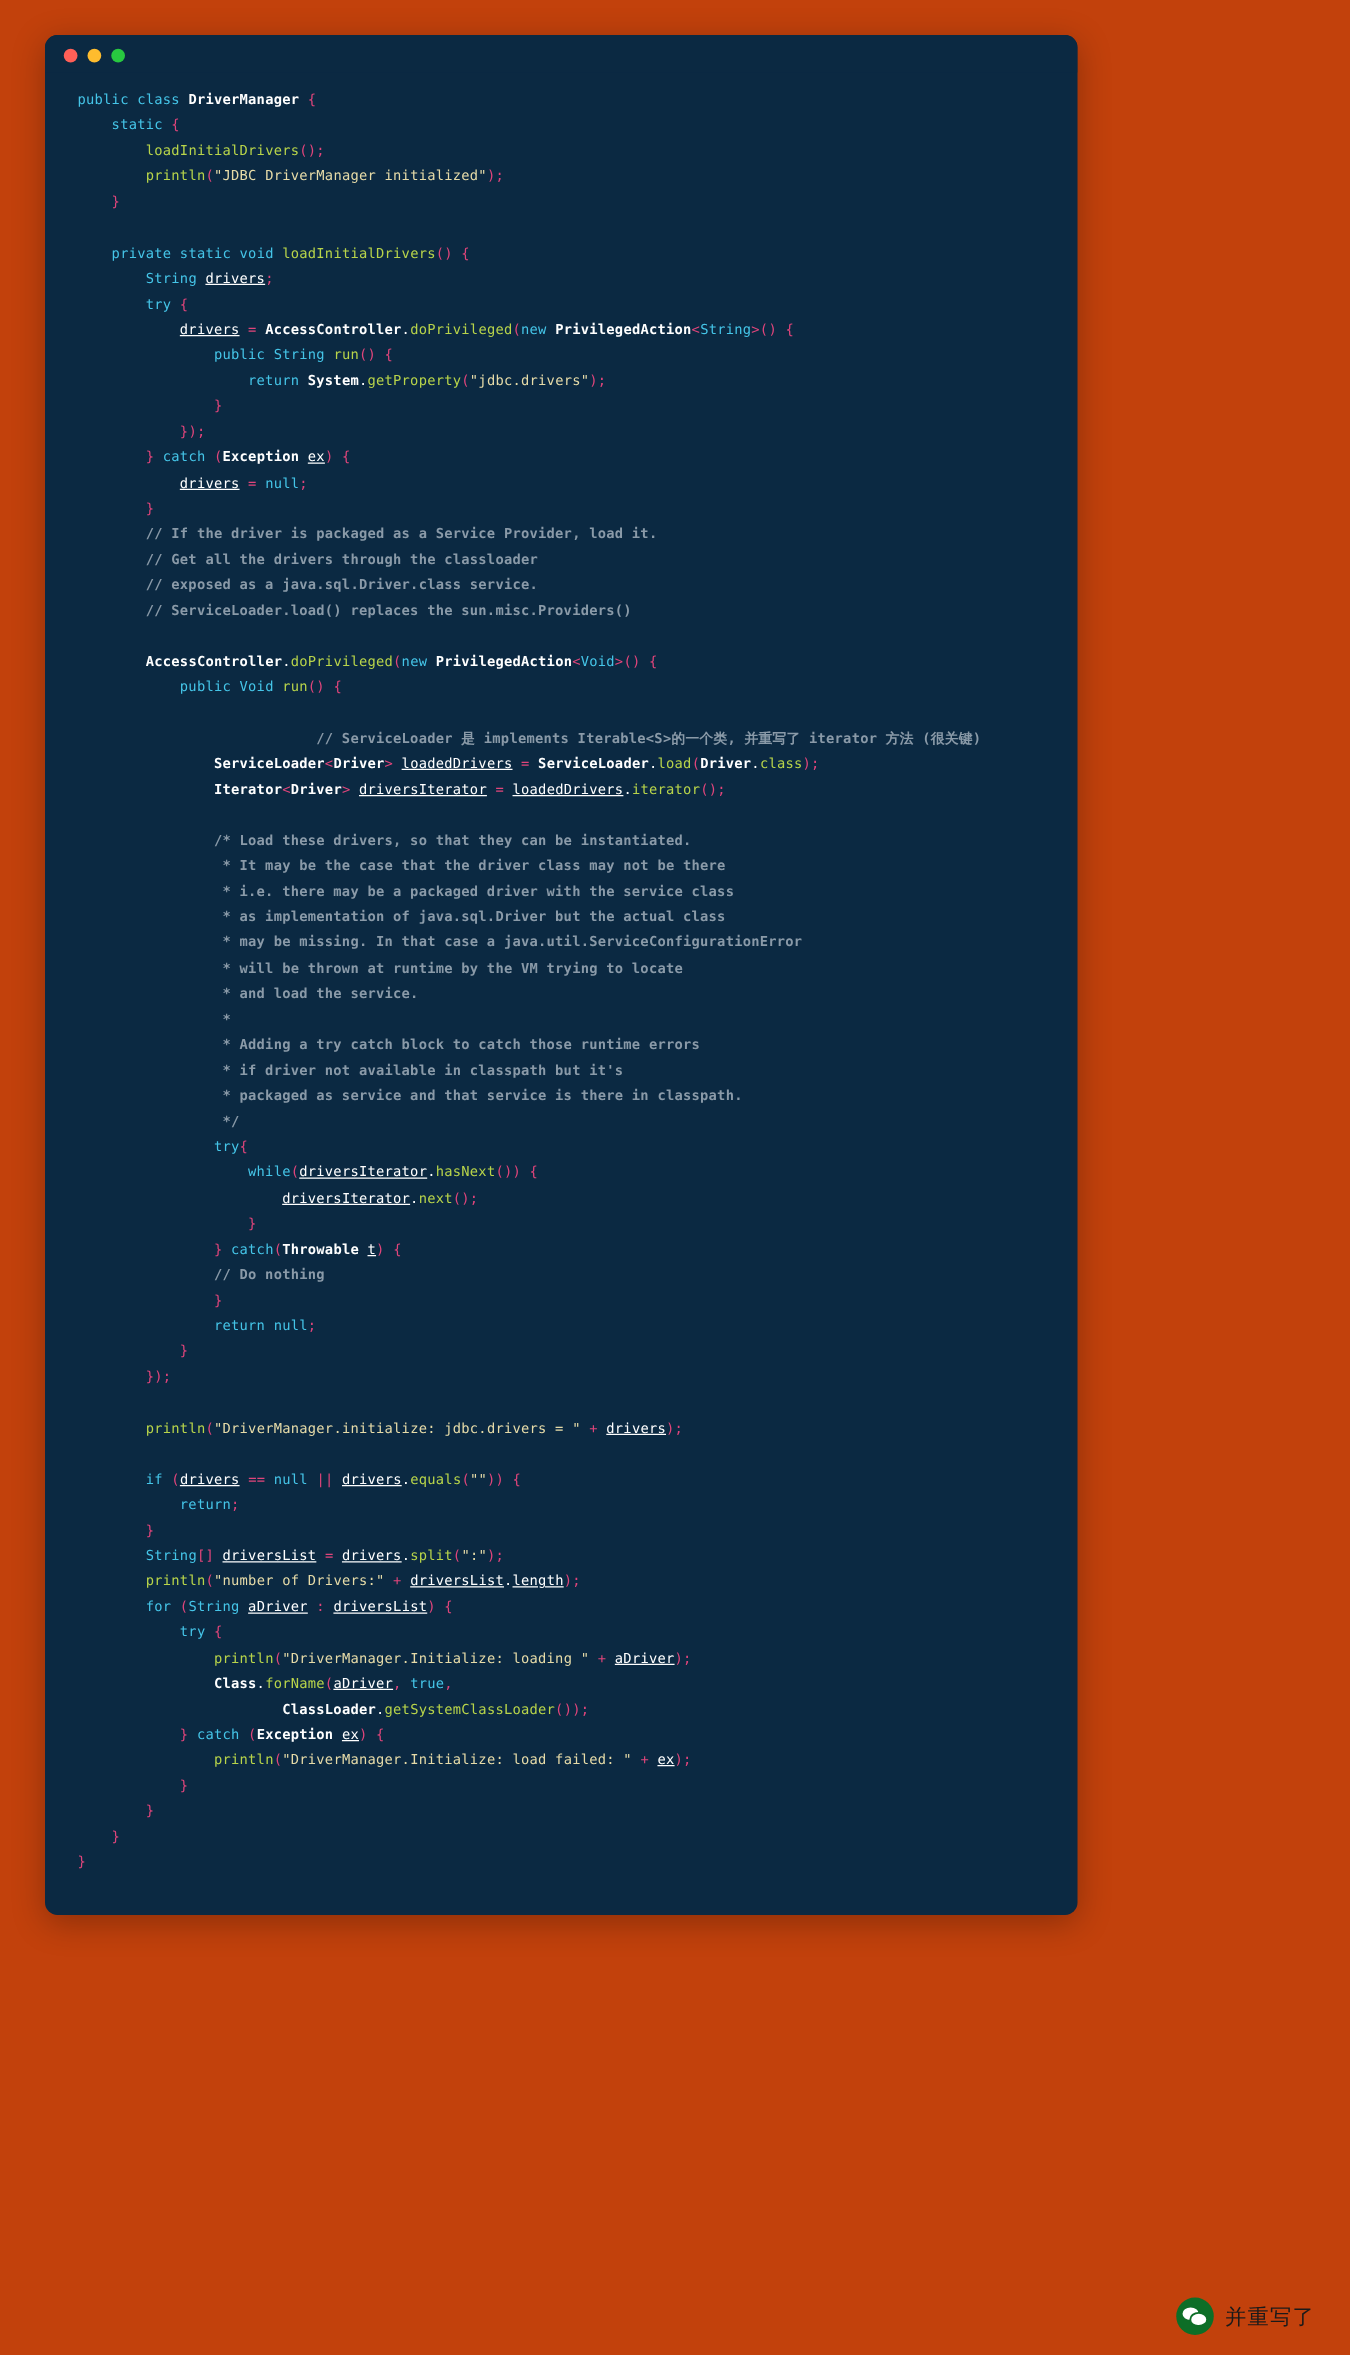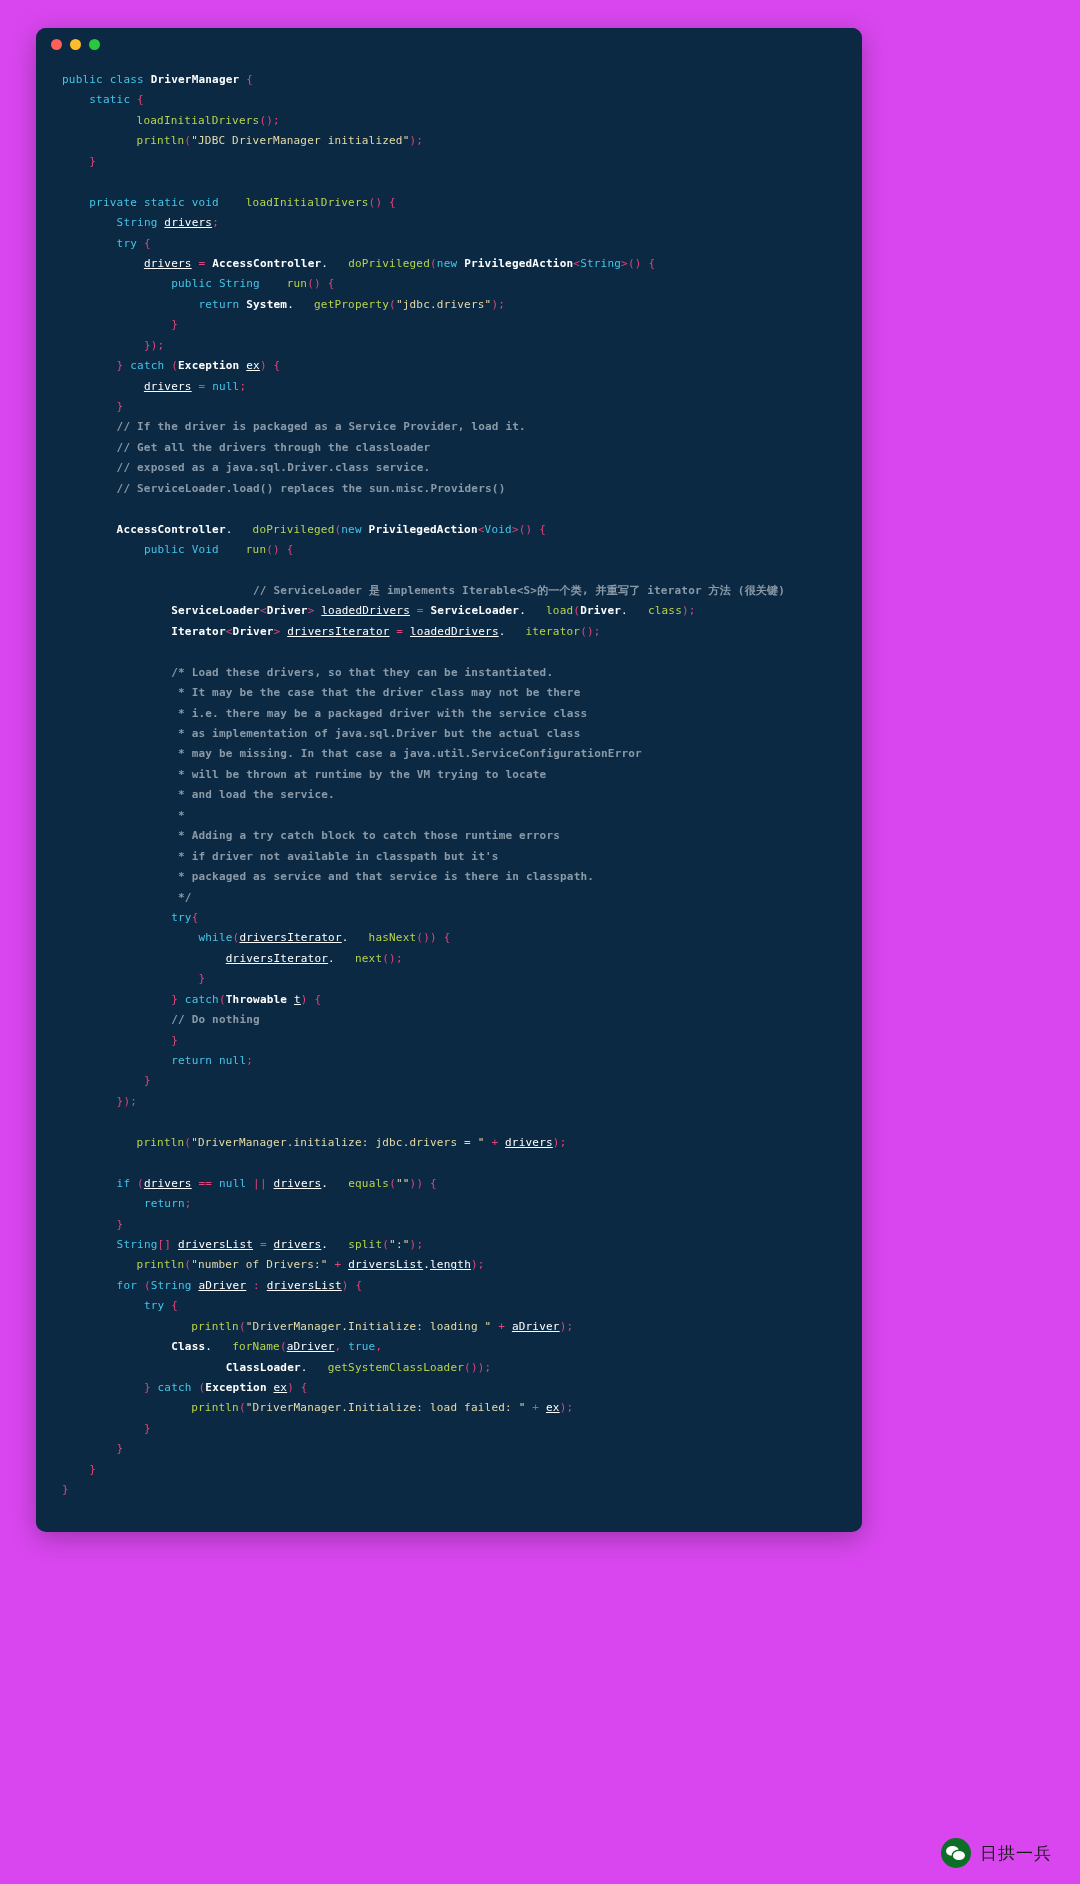--- a/index.html
+++ b/index.html
@@ -2,21 +2,21 @@
 <html><head>
 <meta charset="utf-8">
 <style>
   html,body{margin:0;padding:0;}
   body{
     width:1080px;height:1884px;
     background:#ffffff;
     font-family:"DejaVu Sans Mono","Liberation Mono",monospace;
     overflow:hidden;
   }
-  .page{position:relative;width:1080px;height:1884px;background:#d946ef;}
+  .page{position:relative;width:1080px;height:1884px;background:#c2410c;}
 
   .window{
     position:absolute;left:36px;top:28px;
     width:826px;height:1504px;
     background:#0b2942;
     border-radius:10px;
     box-shadow:0 6px 26px rgba(0,0,0,0.28);
     overflow:hidden;
   }
   .titlebar{
@@ -36,21 +36,21 @@
     font-size:11px;
     line-height:20.45px;
     letter-spacing:0.2px;
     color:#ffffff;
     font-family:"DejaVu Sans Mono","Liberation Mono",monospace;
   }
   .code .ln{display:block;padding-left:26px;height:20.45px;}
 
   .kw{color:#45c5e8;}
   .typ{color:#ffffff;font-weight:bold;}
-  .fn{color:#b8d44a;margin-left:20px;}
+  .fn{color:#b8d44a;}
   .pun{color:#e0457b;}
   .str{color:#e6dba8;}
   .cmt{color:#8a9aa8;font-weight:bold;}
   .var{color:#ffffff;text-decoration:underline;}
 
   .watermark{
     position:absolute;right:28px;bottom:16px;
     display:flex;align-items:center;gap:9px;
   }
   .wm-icon{
@@ -84,16 +84,16 @@
       <span class="dot yellow"></span>
       <span class="dot green"></span>
     </div>
 
     <div class="code" id="code-block"><span class="ln"><span class="kw">public</span> <span class="kw">class</span> <span class="typ">DriverManager</span> <span class="pun">{</span></span><span class="ln">    <span class="kw">static</span> <span class="pun">{</span></span><span class="ln">        <span class="fn">loadInitialDrivers</span><span class="pun">(</span><span class="pun">)</span><span class="pun">;</span></span><span class="ln">        <span class="fn">println</span><span class="pun">(</span><span class="str">"JDBC DriverManager initialized"</span><span class="pun">)</span><span class="pun">;</span></span><span class="ln">    <span class="pun">}</span></span><span class="ln">&nbsp;</span><span class="ln">    <span class="kw">private</span> <span class="kw">static</span> <span class="kw">void</span> <span class="fn">loadInitialDrivers</span><span class="pun">(</span><span class="pun">)</span> <span class="pun">{</span></span><span class="ln">        <span class="kw">String</span> <span class="var">drivers</span><span class="pun">;</span></span><span class="ln">        <span class="kw">try</span> <span class="pun">{</span></span><span class="ln">            <span class="var">drivers</span> <span class="pun">=</span> <span class="typ">AccessController</span>.<span class="fn">doPrivileged</span><span class="pun">(</span><span class="kw">new</span> <span class="typ">PrivilegedAction</span><span class="pun">&lt;</span><span class="kw">String</span><span class="pun">&gt;</span><span class="pun">(</span><span class="pun">)</span> <span class="pun">{</span></span><span class="ln">                <span class="kw">public</span> <span class="kw">String</span> <span class="fn">run</span><span class="pun">(</span><span class="pun">)</span> <span class="pun">{</span></span><span class="ln">                    <span class="kw">return</span> <span class="typ">System</span>.<span class="fn">getProperty</span><span class="pun">(</span><span class="str">"jdbc.drivers"</span><span class="pun">)</span><span class="pun">;</span></span><span class="ln">                <span class="pun">}</span></span><span class="ln">            <span class="pun">}</span><span class="pun">)</span><span class="pun">;</span></span><span class="ln">        <span class="pun">}</span> <span class="kw">catch</span> <span class="pun">(</span><span class="typ">Exception</span> <span class="var">ex</span><span class="pun">)</span> <span class="pun">{</span></span><span class="ln">            <span class="var">drivers</span> <span class="pun">=</span> <span class="kw">null</span><span class="pun">;</span></span><span class="ln">        <span class="pun">}</span></span><span class="ln"><span class="cmt">        // If the driver is packaged as a Service Provider, load it.</span></span><span class="ln"><span class="cmt">        // Get all the drivers through the classloader</span></span><span class="ln"><span class="cmt">        // exposed as a java.sql.Driver.class service.</span></span><span class="ln"><span class="cmt">        // ServiceLoader.load() replaces the sun.misc.Providers()</span></span><span class="ln">&nbsp;</span><span class="ln">        <span class="typ">AccessController</span>.<span class="fn">doPrivileged</span><span class="pun">(</span><span class="kw">new</span> <span class="typ">PrivilegedAction</span><span class="pun">&lt;</span><span class="kw">Void</span><span class="pun">&gt;</span><span class="pun">(</span><span class="pun">)</span> <span class="pun">{</span></span><span class="ln">            <span class="kw">public</span> <span class="kw">Void</span> <span class="fn">run</span><span class="pun">(</span><span class="pun">)</span> <span class="pun">{</span></span><span class="ln">&nbsp;</span><span class="ln"><span class="cmt">                            // ServiceLoader 是 implements Iterable&lt;S&gt;的一个类, 并重写了 iterator 方法 (很关键)</span></span><span class="ln">                <span class="typ">ServiceLoader</span><span class="pun">&lt;</span><span class="typ">Driver</span><span class="pun">&gt;</span> <span class="var">loadedDrivers</span> <span class="pun">=</span> <span class="typ">ServiceLoader</span>.<span class="fn">load</span><span class="pun">(</span><span class="typ">Driver</span>.<span class="fn">class</span><span class="pun">)</span><span class="pun">;</span></span><span class="ln">                <span class="typ">Iterator</span><span class="pun">&lt;</span><span class="typ">Driver</span><span class="pun">&gt;</span> <span class="var">driversIterator</span> <span class="pun">=</span> <span class="var">loadedDrivers</span>.<span class="fn">iterator</span><span class="pun">(</span><span class="pun">)</span><span class="pun">;</span></span><span class="ln">&nbsp;</span><span class="ln"><span class="cmt">                /* Load these drivers, so that they can be instantiated.</span></span><span class="ln"><span class="cmt">                 * It may be the case that the driver class may not be there</span></span><span class="ln"><span class="cmt">                 * i.e. there may be a packaged driver with the service class</span></span><span class="ln"><span class="cmt">                 * as implementation of java.sql.Driver but the actual class</span></span><span class="ln"><span class="cmt">                 * may be missing. In that case a java.util.ServiceConfigurationError</span></span><span class="ln"><span class="cmt">                 * will be thrown at runtime by the VM trying to locate</span></span><span class="ln"><span class="cmt">                 * and load the service.</span></span><span class="ln"><span class="cmt">                 *</span></span><span class="ln"><span class="cmt">                 * Adding a try catch block to catch those runtime errors</span></span><span class="ln"><span class="cmt">                 * if driver not available in classpath but it's</span></span><span class="ln"><span class="cmt">                 * packaged as service and that service is there in classpath.</span></span><span class="ln"><span class="cmt">                 */</span></span><span class="ln">                <span class="kw">try</span><span class="pun">{</span></span><span class="ln">                    <span class="kw">while</span><span class="pun">(</span><span class="var">driversIterator</span>.<span class="fn">hasNext</span><span class="pun">(</span><span class="pun">)</span><span class="pun">)</span> <span class="pun">{</span></span><span class="ln">                        <span class="var">driversIterator</span>.<span class="fn">next</span><span class="pun">(</span><span class="pun">)</span><span class="pun">;</span></span><span class="ln">                    <span class="pun">}</span></span><span class="ln">                <span class="pun">}</span> <span class="kw">catch</span><span class="pun">(</span><span class="typ">Throwable</span> <span class="var">t</span><span class="pun">)</span> <span class="pun">{</span></span><span class="ln"><span class="cmt">                // Do nothing</span></span><span class="ln">                <span class="pun">}</span></span><span class="ln">                <span class="kw">return</span> <span class="kw">null</span><span class="pun">;</span></span><span class="ln">            <span class="pun">}</span></span><span class="ln">        <span class="pun">}</span><span class="pun">)</span><span class="pun">;</span></span><span class="ln">&nbsp;</span><span class="ln">        <span class="fn">println</span><span class="pun">(</span><span class="str">"DriverManager.initialize: jdbc.drivers = "</span> <span class="pun">+</span> <span class="var">drivers</span><span class="pun">)</span><span class="pun">;</span></span><span class="ln">&nbsp;</span><span class="ln">        <span class="kw">if</span> <span class="pun">(</span><span class="var">drivers</span> <span class="pun">=</span><span class="pun">=</span> <span class="kw">null</span> <span class="pun">|</span><span class="pun">|</span> <span class="var">drivers</span>.<span class="fn">equals</span><span class="pun">(</span><span class="str">""</span><span class="pun">)</span><span class="pun">)</span> <span class="pun">{</span></span><span class="ln">            <span class="kw">return</span><span class="pun">;</span></span><span class="ln">        <span class="pun">}</span></span><span class="ln">        <span class="kw">String</span><span class="pun">[</span><span class="pun">]</span> <span class="var">driversList</span> <span class="pun">=</span> <span class="var">drivers</span>.<span class="fn">split</span><span class="pun">(</span><span class="str">":"</span><span class="pun">)</span><span class="pun">;</span></span><span class="ln">        <span class="fn">println</span><span class="pun">(</span><span class="str">"number of Drivers:"</span> <span class="pun">+</span> <span class="var">driversList</span>.<span class="var">length</span><span class="pun">)</span><span class="pun">;</span></span><span class="ln">        <span class="kw">for</span> <span class="pun">(</span><span class="kw">String</span> <span class="var">aDriver</span> <span class="pun">:</span> <span class="var">driversList</span><span class="pun">)</span> <span class="pun">{</span></span><span class="ln">            <span class="kw">try</span> <span class="pun">{</span></span><span class="ln">                <span class="fn">println</span><span class="pun">(</span><span class="str">"DriverManager.Initialize: loading "</span> <span class="pun">+</span> <span class="var">aDriver</span><span class="pun">)</span><span class="pun">;</span></span><span class="ln">                <span class="typ">Class</span>.<span class="fn">forName</span><span class="pun">(</span><span class="var">aDriver</span><span class="pun">,</span> <span class="kw">true</span><span class="pun">,</span></span><span class="ln">                        <span class="typ">ClassLoader</span>.<span class="fn">getSystemClassLoader</span><span class="pun">(</span><span class="pun">)</span><span class="pun">)</span><span class="pun">;</span></span><span class="ln">            <span class="pun">}</span> <span class="kw">catch</span> <span class="pun">(</span><span class="typ">Exception</span> <span class="var">ex</span><span class="pun">)</span> <span class="pun">{</span></span><span class="ln">                <span class="fn">println</span><span class="pun">(</span><span class="str">"DriverManager.Initialize: load failed: "</span> <span class="pun">+</span> <span class="var">ex</span><span class="pun">)</span><span class="pun">;</span></span><span class="ln">            <span class="pun">}</span></span><span class="ln">        <span class="pun">}</span></span><span class="ln">    <span class="pun">}</span></span><span class="ln"><span class="pun">}</span></span></div>
 
   </div>
 
   <div class="watermark">
     <span class="wm-icon"></span>
-    <span class="wm-text">日拱一兵</span>
+    <span class="wm-text">并重写了</span>
   </div>
 
 </div>
 
 </body></html>

